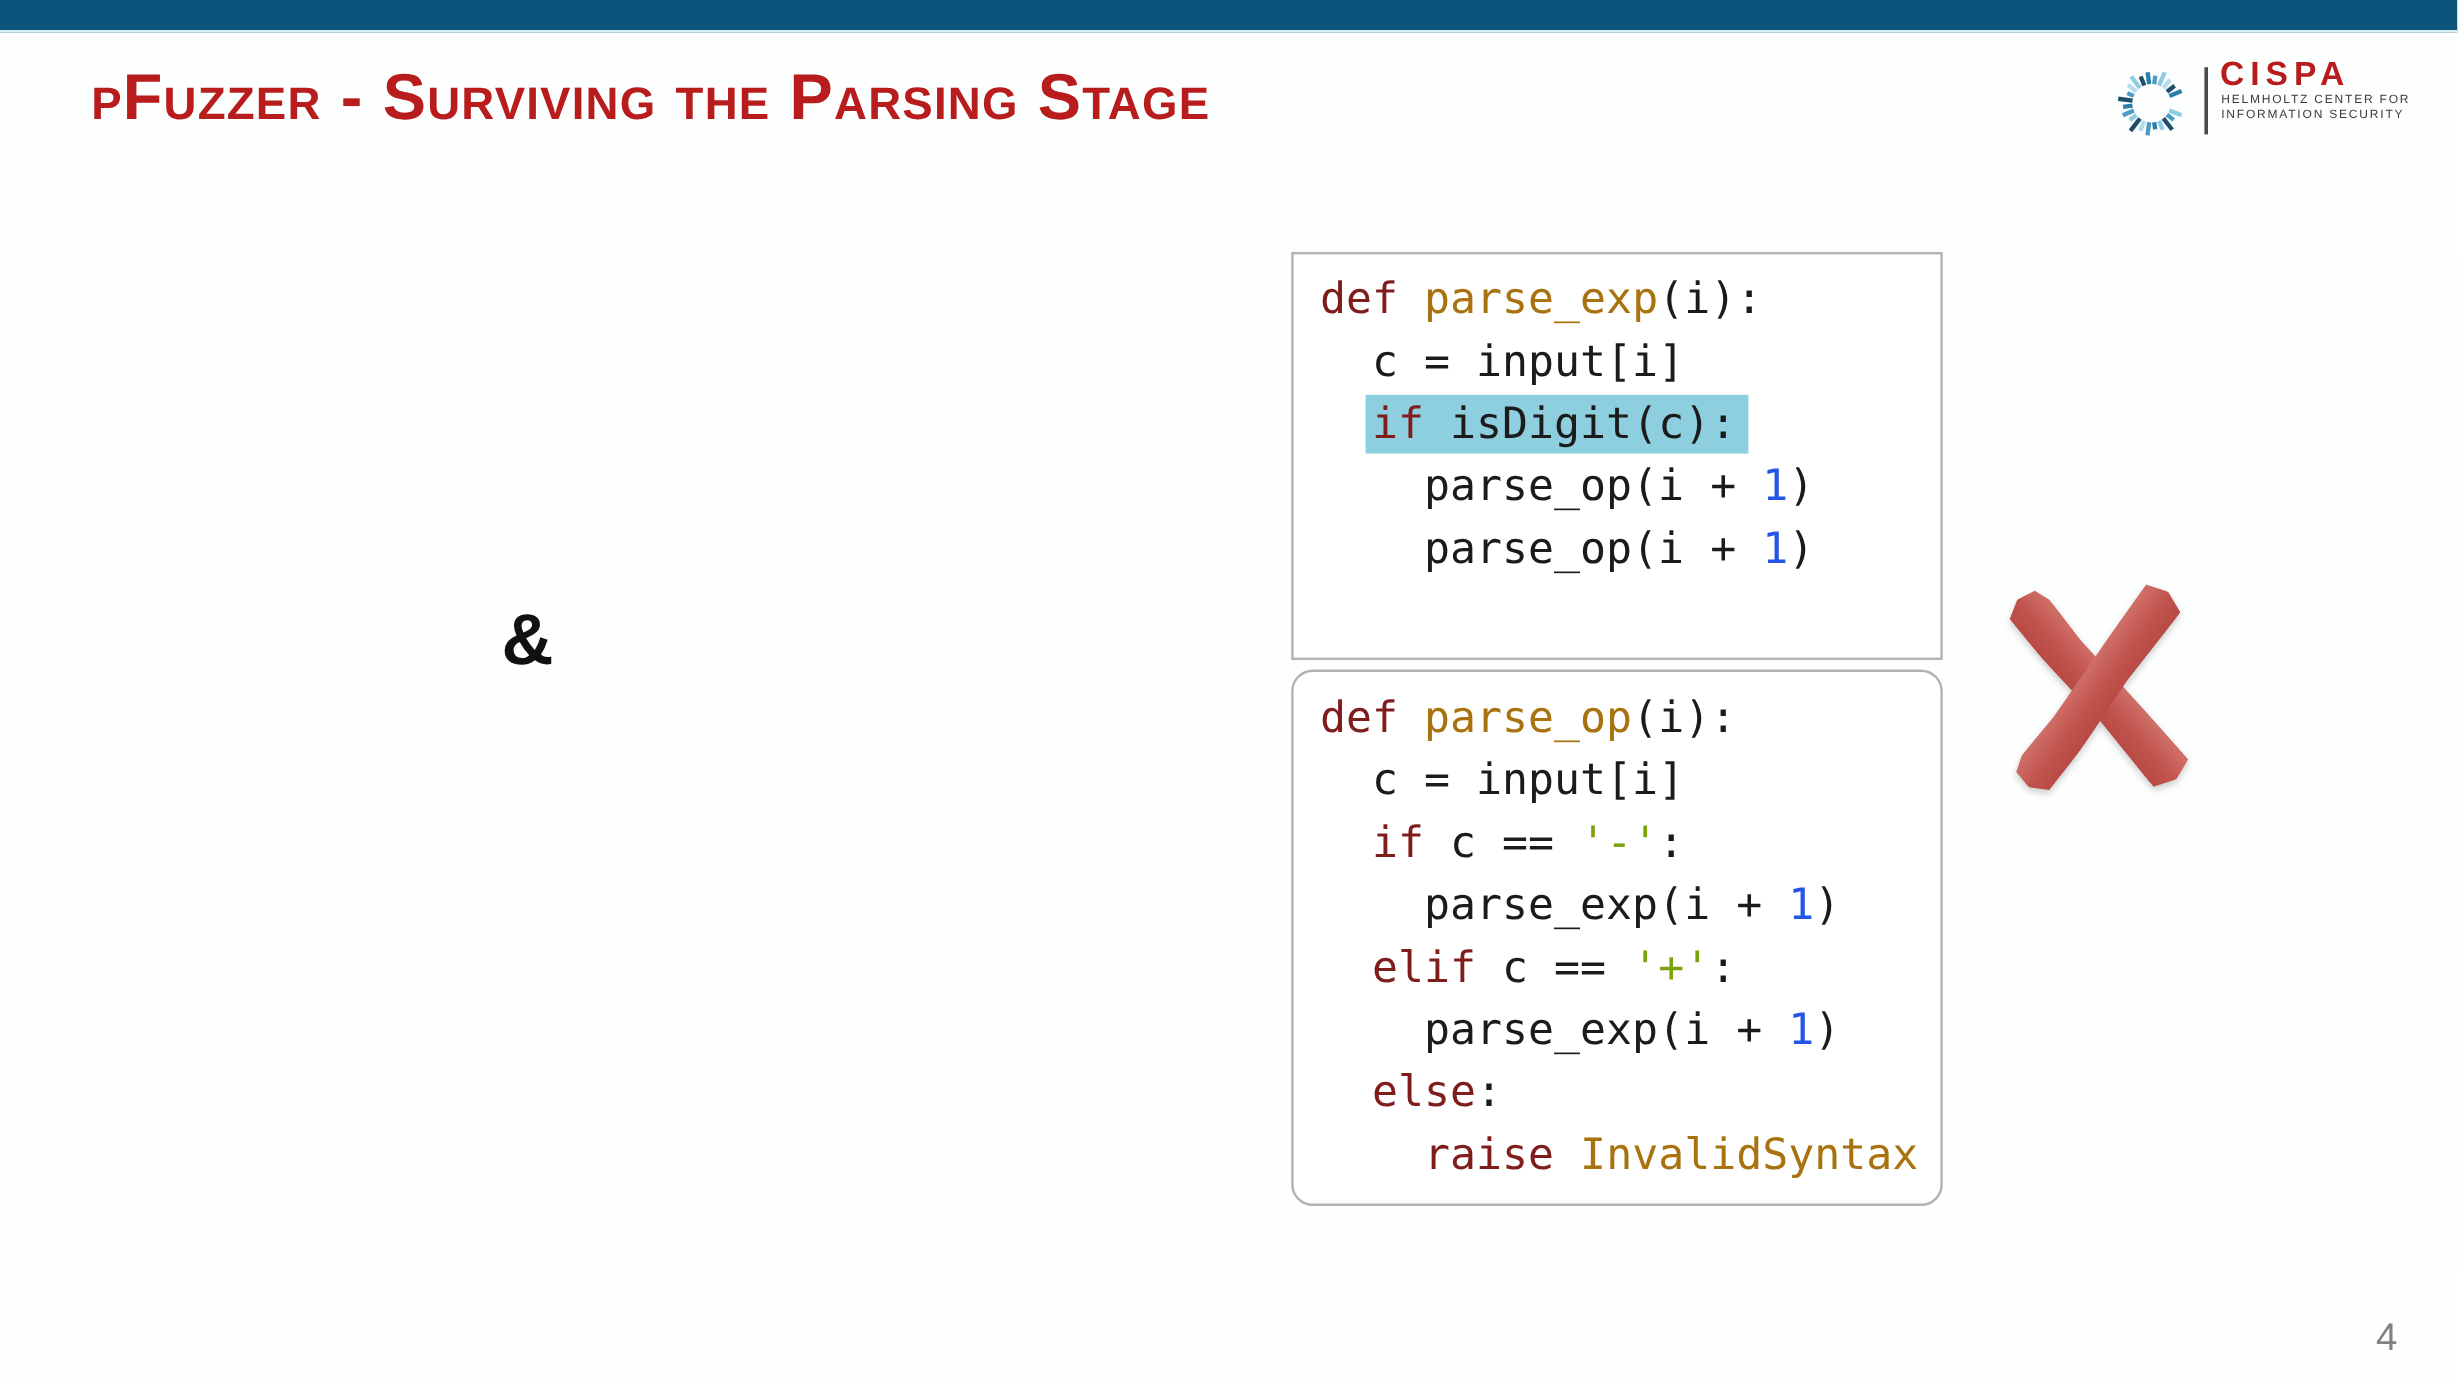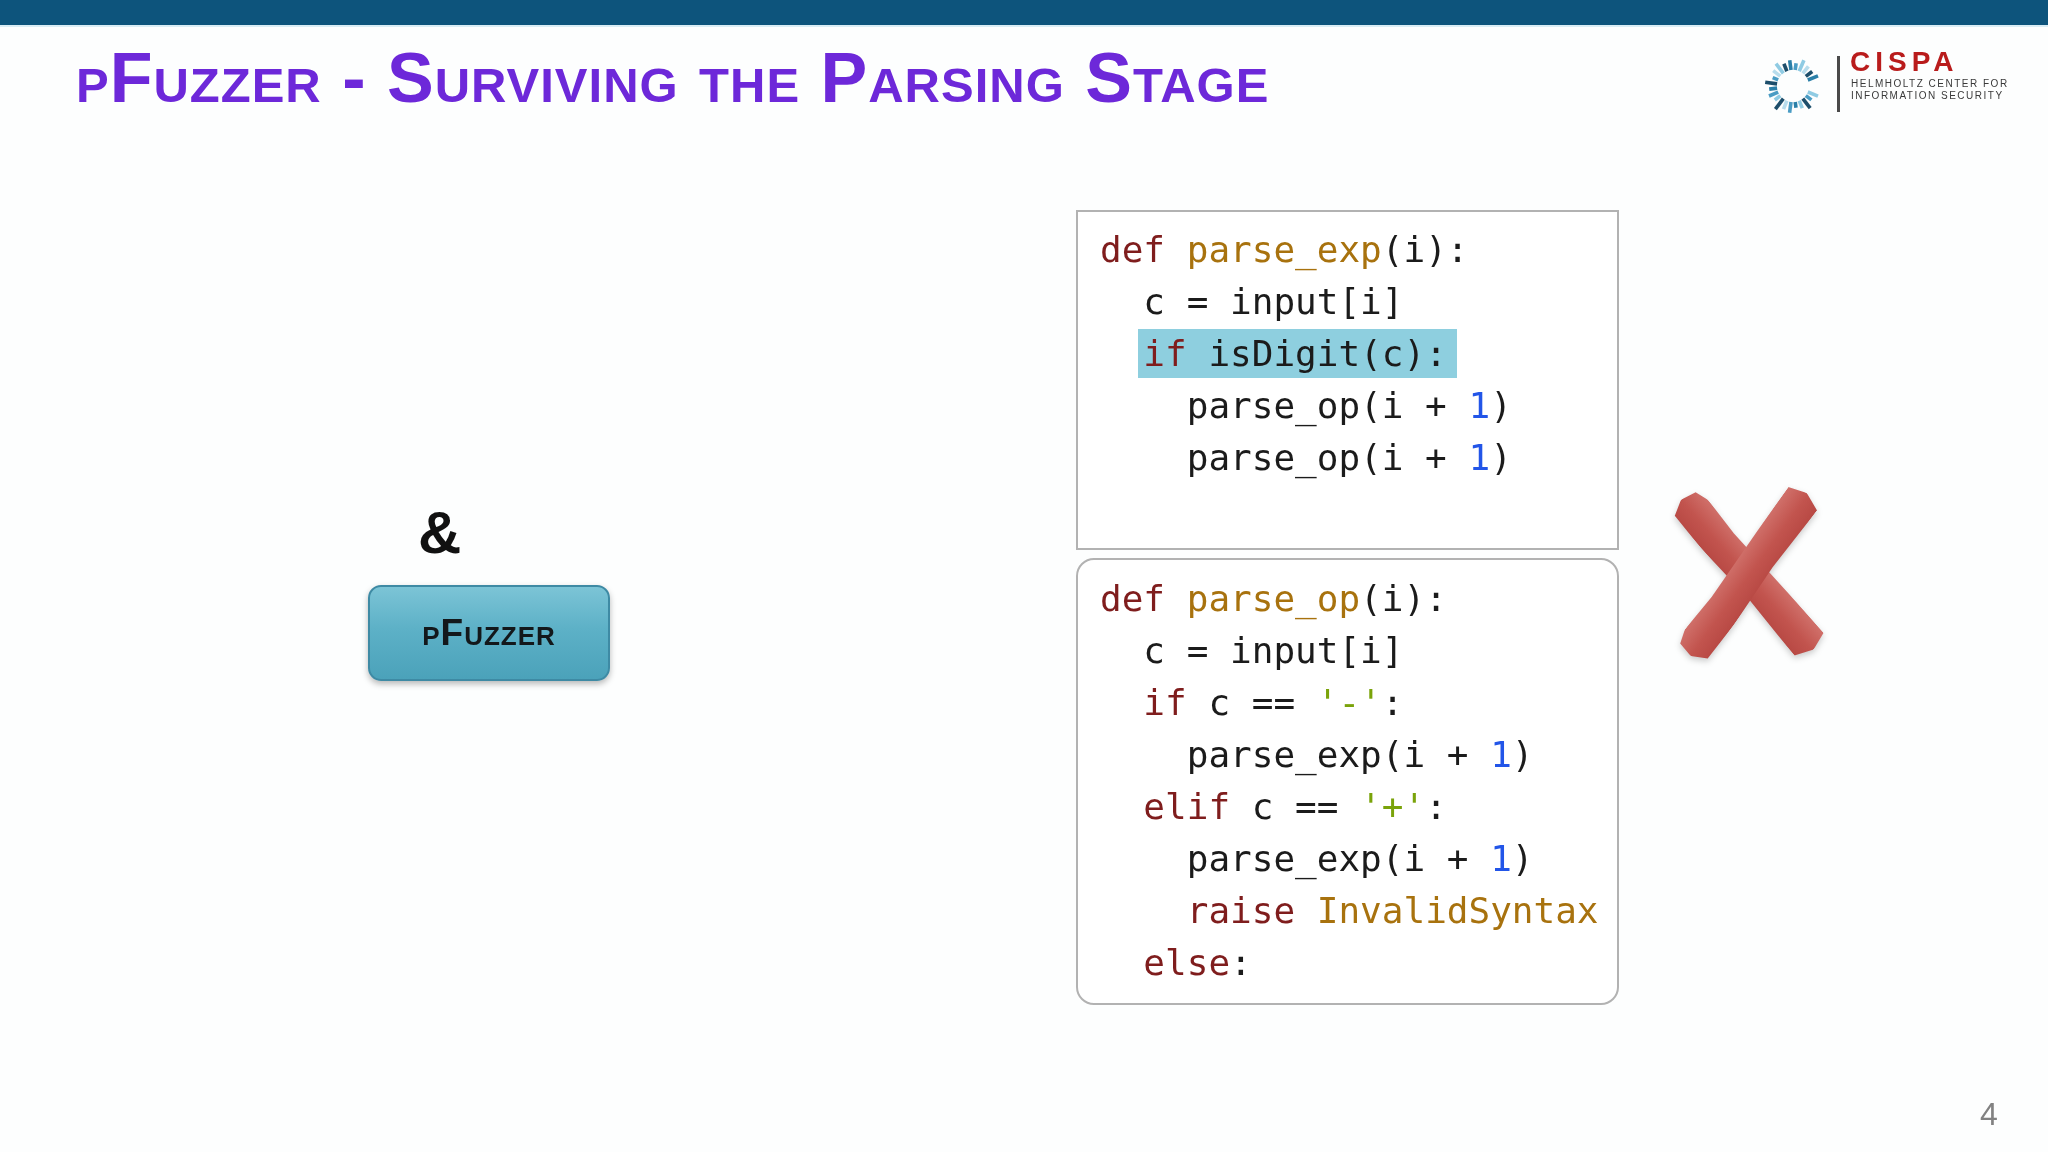--- a/index.html
+++ b/index.html
@@ -1,21 +1,21 @@
 <!DOCTYPE html>
 <html><head>
 <meta charset="utf-8">
 <style>
   html,body{margin:0;padding:0;background:#ffffff;}
   .slide{position:relative;width:2048px;height:1152px;background:#fdfefe;overflow:hidden;
          font-family:"Liberation Sans",sans-serif;}
   .topbar{position:absolute;left:0;top:0;width:2048px;height:25px;background:#0d547c;
           border-bottom:2px solid #d9edf5;}
-  .title{position:absolute;left:76px;top:38px;font-size:70px;font-weight:bold;
-         font-variant:small-caps;letter-spacing:1px;color:#6d28d9;white-space:nowrap;}
+  .title{position:absolute;left:76px;top:50px;font-size:54px;font-weight:bold;
+         font-variant:small-caps;letter-spacing:1px;color:#b91c1c;white-space:nowrap;}
 
   
   .logo{position:absolute;left:1758px;top:46px;width:260px;height:80px;}
   .logo-ring{position:absolute;left:3px;top:8px;width:64px;height:64px;}
   .logo-divider{position:absolute;left:79px;top:10px;width:3px;height:56px;background:#4a4a4a;}
   .logo-name{position:absolute;left:92px;top:0px;font-size:28px;font-weight:bold;
              letter-spacing:5px;color:#b91c1c;}
   .logo-sub{position:absolute;left:93px;top:32px;font-size:10px;line-height:12px;
             letter-spacing:1.5px;color:#3a3a3a;white-space:nowrap;}
 
@@ -94,41 +94,38 @@
     <div class="logo-divider"></div>
     <div class="logo-name">CISPA</div>
     <div class="logo-sub">
       <div>HELMHOLTZ CENTER FOR</div>
       <div>INFORMATION SECURITY</div>
     </div>
   </div>
 
   <div class="amp">&amp;</div>
 
-  <div class="fuzzer-btn">
-    <span class="lbl">pFuzzer</span>
-  </div>
 
   <div class="code-block first">
       <div class="code-line"><span><span class="tok-kw">def</span><span class="tok-plain"> </span><span class="tok-fn">parse_exp</span><span class="tok-plain">(i):</span></span></div>
       <div class="code-line">  <span><span class="tok-plain">c = input[i]</span></span></div>
       <div class="code-line">  <span class="hl"><span class="tok-kw">if</span><span class="tok-plain"> isDigit(c):</span></span></div>
       <div class="code-line">    <span><span class="tok-plain">parse_op(i + </span><span class="tok-num">1</span><span class="tok-plain">)</span></span></div>
       <div class="code-line">    <span><span class="tok-plain">parse_op(i + </span><span class="tok-num">1</span><span class="tok-plain">)</span></span></div>
     </div>
 
   <div class="code-block second">
       <div class="code-line"><span><span class="tok-kw">def</span><span class="tok-plain"> </span><span class="tok-fn">parse_op</span><span class="tok-plain">(i):</span></span></div>
       <div class="code-line">  <span><span class="tok-plain">c = input[i]</span></span></div>
       <div class="code-line">  <span><span class="tok-kw">if</span><span class="tok-plain"> c == </span><span class="tok-str">'-'</span><span class="tok-plain">:</span></span></div>
       <div class="code-line">    <span><span class="tok-plain">parse_exp(i + </span><span class="tok-num">1</span><span class="tok-plain">)</span></span></div>
       <div class="code-line">  <span><span class="tok-kw">elif</span><span class="tok-plain"> c == </span><span class="tok-str">'+'</span><span class="tok-plain">:</span></span></div>
       <div class="code-line">    <span><span class="tok-plain">parse_exp(i + </span><span class="tok-num">1</span><span class="tok-plain">)</span></span></div>
+      <div class="code-line">  <span><span class="tok-kw">else</span><span class="tok-plain">:</span></span></div>
       <div class="code-line">    <span><span class="tok-kw">raise</span><span class="tok-plain"> </span><span class="tok-fn">InvalidSyntax</span></span></div>
-      <div class="code-line">  <span><span class="tok-kw">else</span><span class="tok-plain">:</span></span></div>
     </div>
 
   <div class="cross">
     <div class="stroke s1"></div>
     <div class="stroke s2"></div>
   </div>
 
   <div class="pagenum">4</div>
 
 </div>

